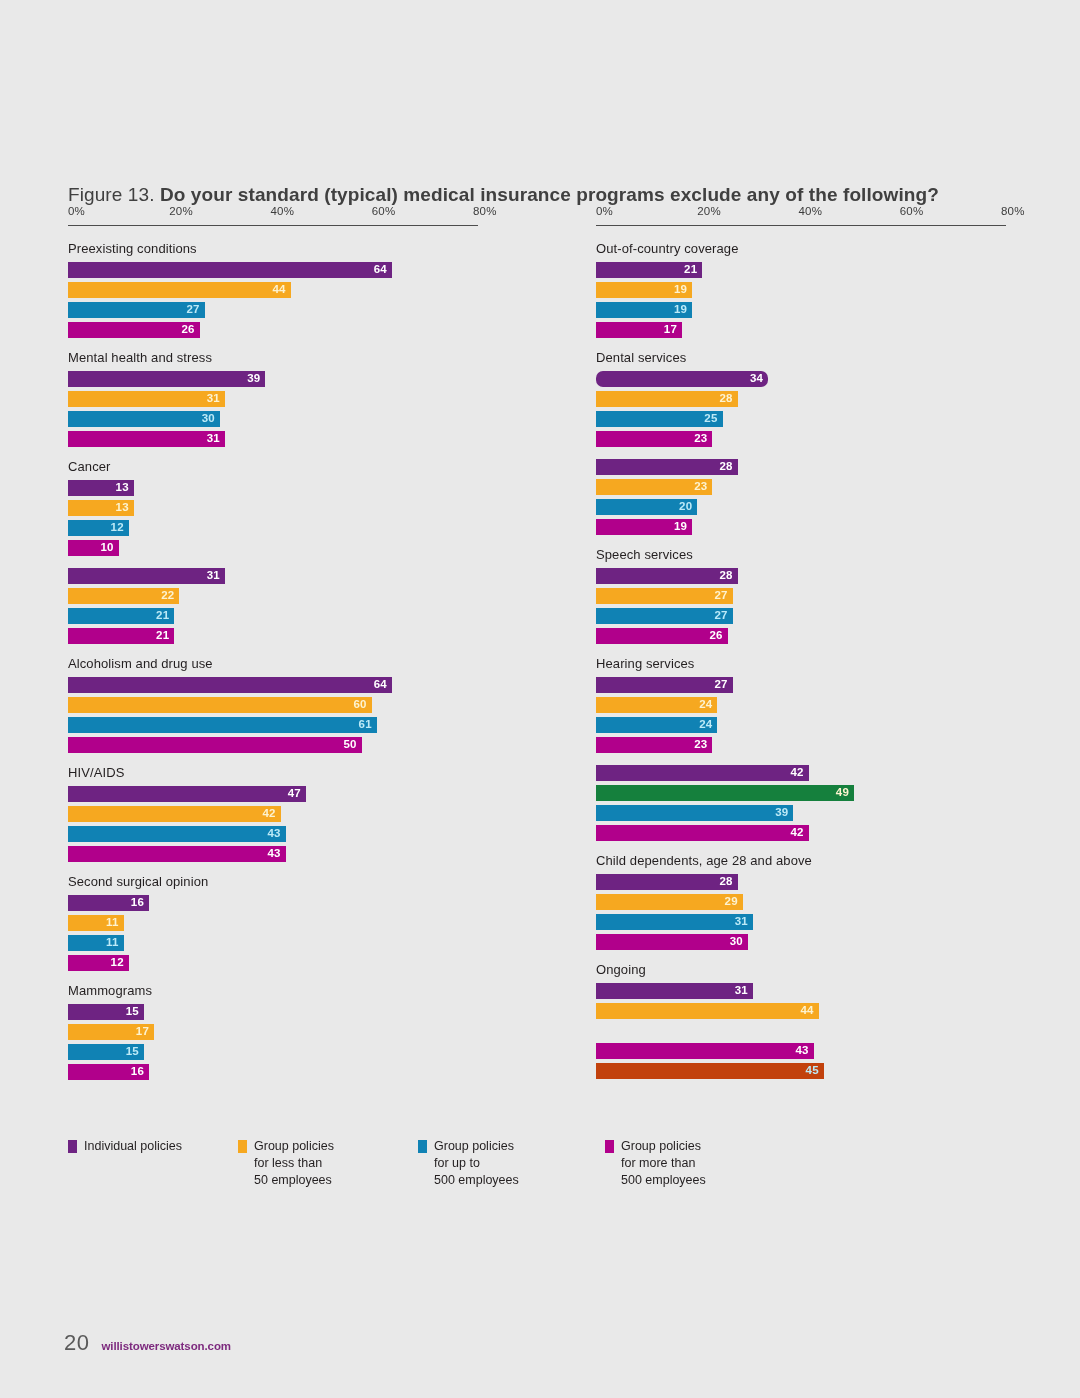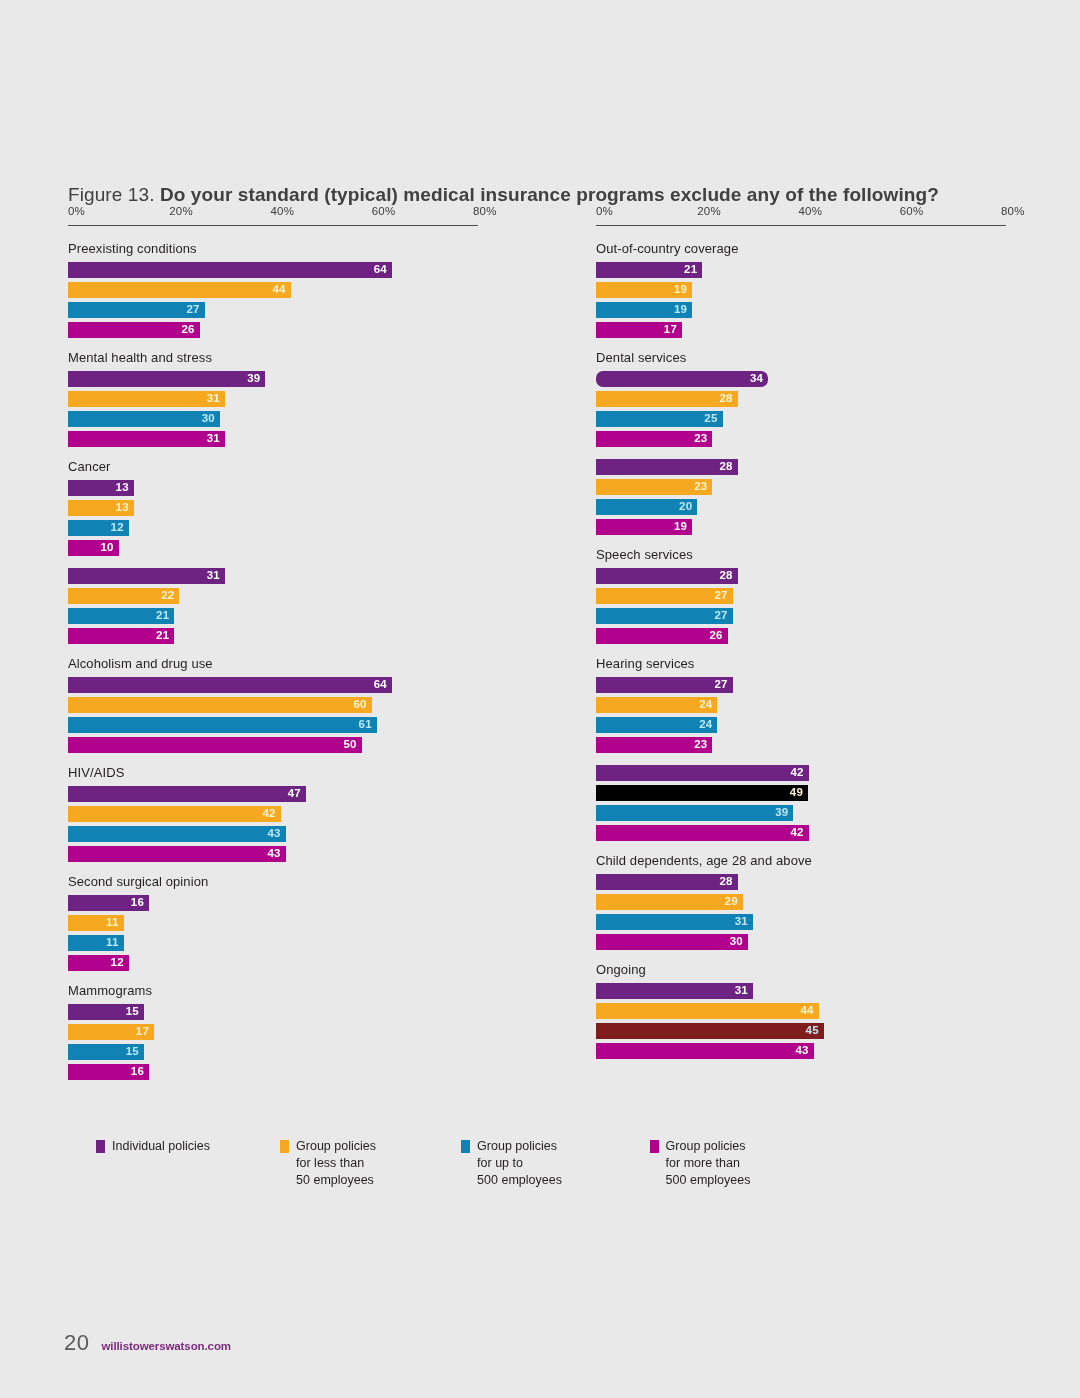--- a/index.html
+++ b/index.html
@@ -101,21 +101,20 @@
   .legend {
     position: absolute;
     left: 68px; top: 1138px;
     width: 940px;
     display: flex;
   }
   .legend-item {
     display: flex;
     align-items: flex-start;
     width: 190px;
-    justify-content: center;
   }
   .legend-item:nth-child(1) { width: 170px; }
   .legend-item:nth-child(2) { width: 180px; }
   .legend-item:nth-child(3) { width: 187px; }
   .legend-swatch {
     width: 9px; height: 13px;
     margin-top: 2px;
     margin-right: 7px;
     flex: 0 0 auto;
   }
@@ -500,21 +499,21 @@
         </div>
       </div>
       <div class="group">
         <div class="bars">
           <div class="bar-row">
             <div class="bar" style="width: 212.593px; background: rgb(110, 35, 130);">
               <span class="val val-light">42</span>
             </div>
           </div>
           <div class="bar-row">
-            <div class="bar" style="width: 212px; background: #000000; padding-left: 16px;">
+            <div class="bar" style="width: 258px; background: #15803d; padding-left: 16px;">
               <span class="val val-cream">49</span>
             </div>
           </div>
           <div class="bar-row">
             <div class="bar" style="width: 197.407px; background: rgb(16, 130, 180);">
               <span class="val val-cyan">39</span>
             </div>
           </div>
           <div class="bar-row">
             <div class="bar" style="width: 212.593px; background: rgb(177, 0, 139);">
@@ -555,21 +554,21 @@
             <div class="bar" style="width: 156.914px; background: rgb(110, 35, 130);">
               <span class="val val-light">31</span>
             </div>
           </div>
           <div class="bar-row">
             <div class="bar" style="width: 222.716px; background: rgb(246, 168, 32);">
               <span class="val val-cream">44</span>
             </div>
           </div>
           <div class="bar-row">
-            <div class="bar" style="width: 227.778px; background: #7f1d1d;">
+            <div class="bar" style="width: 227.778px; background: #c2410c; margin-top: 40px;">
               <span class="val val-cyan">45</span>
             </div>
           </div>
           <div class="bar-row">
             <div class="bar" style="width: 217.654px; background: rgb(177, 0, 139);">
               <span class="val val-light">43</span>
             </div>
           </div>
         </div>
       </div>

